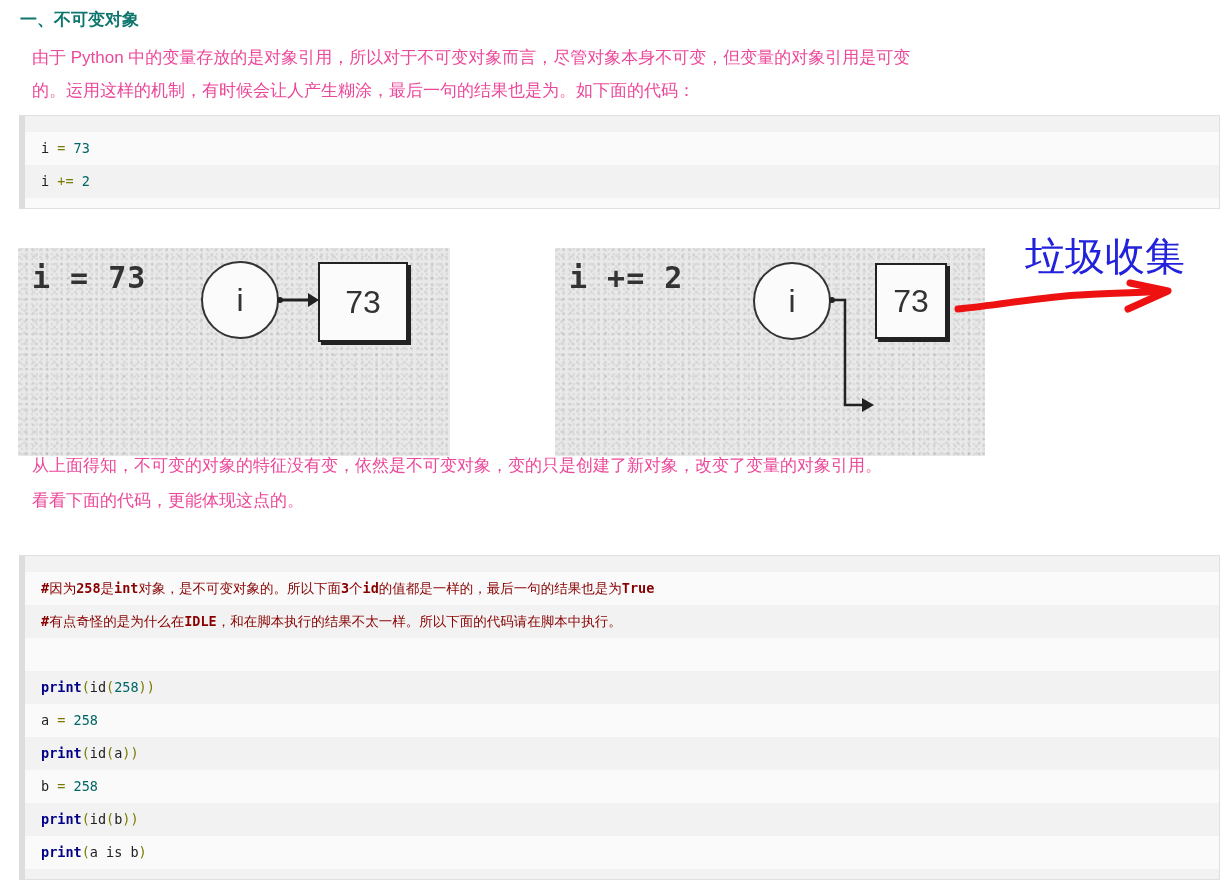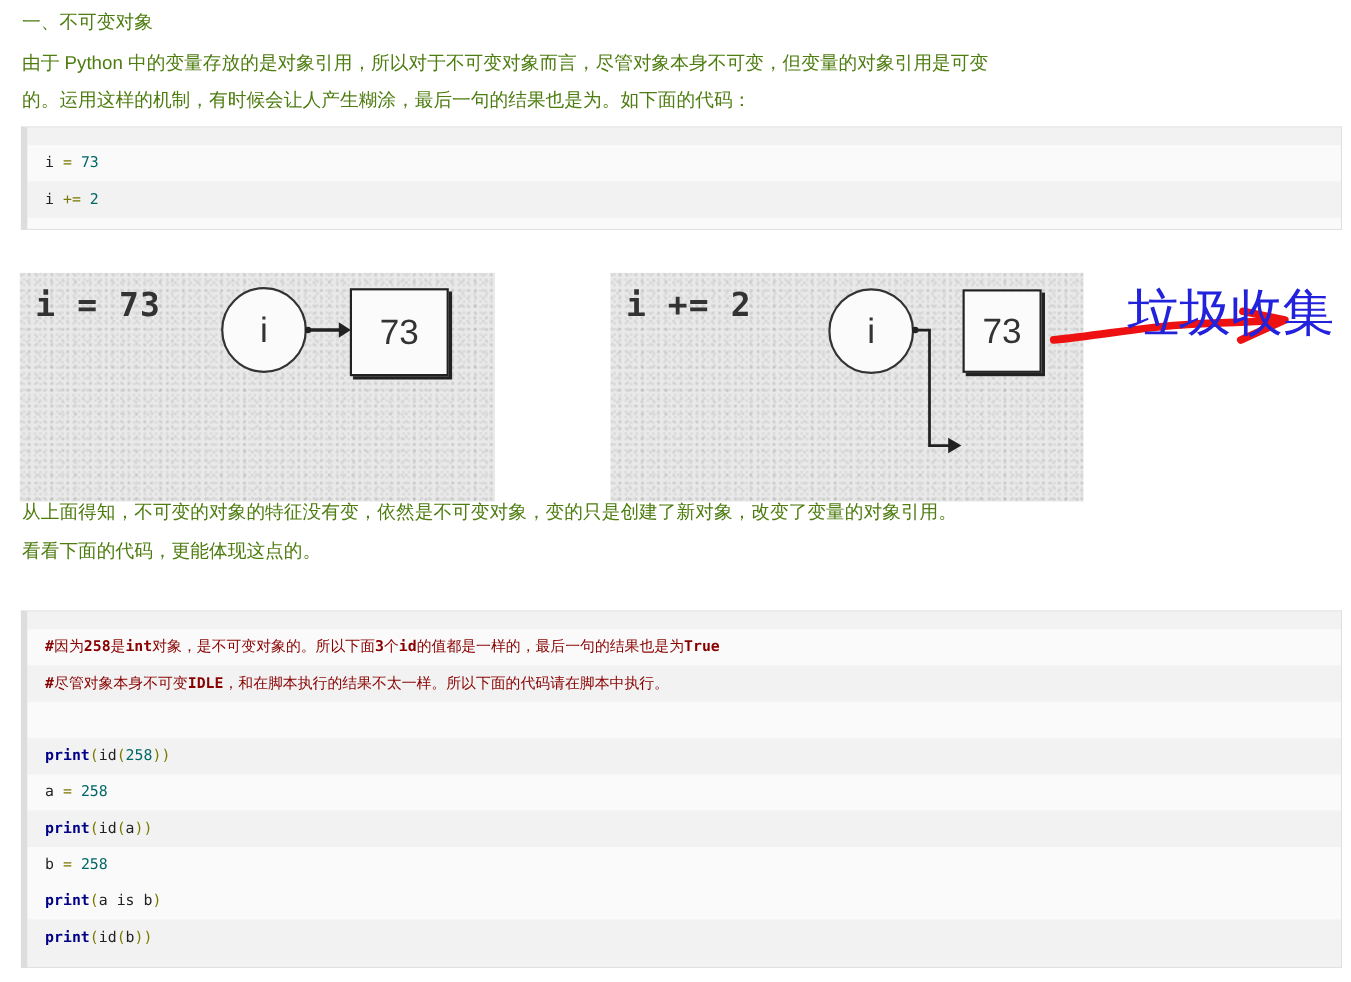--- a/index.html
+++ b/index.html
@@ -1,24 +1,24 @@
 <!DOCTYPE html>
 <html><head>
   <meta charset="utf-8">
   <style>
     * { box-sizing: border-box; margin: 0; padding: 0; }
     html, body { width: 1228px; height: 893px; overflow: hidden; background: #ffffff; }
     body { font-family: "Liberation Sans", "DejaVu Sans", sans-serif; color: #333333; position: relative; }
 
     .heading {
       position: absolute; left: 20px; top: 6px;
-      font-size: 17px; font-weight: normal; color: #4d7c0f; line-height: 28px;
+      font-size: 17px; font-weight: bold; color: #0f766e; line-height: 28px;
     }
     .para {
-      position: absolute; left: 20px; font-size: 17px; line-height: 33px; color: #4d7c0f;
+      position: absolute; left: 32px; font-size: 17px; line-height: 33px; color: #ec4899;
       white-space: nowrap;
     }
 
     .code-block {
       position: absolute; left: 19px; width: 1201px;
       border: 1px solid #e0e0e0;
       border-left: 6px solid #dddddd;
       background: #f2f2f2;
       font-family: "DejaVu Sans Mono", "Liberation Mono", monospace;
       font-size: 13.5px;
@@ -58,21 +58,21 @@
       border: 2px solid #333; background: #fbfbfb;
       font-size: 32px; color: #333; text-align: center; line-height: 74px;
     }
     .val-box {
       position: absolute; width: 90px; height: 80px; border: 2px solid #222;
       background: #fbfbfb; box-shadow: 3px 3px 0 #222;
       font-size: 32px; color: #333; text-align: center; line-height: 76px;
     }
     .gc-label {
       position: absolute; left: 1025px; top: 4px; font-family: "DejaVu Serif", "Liberation Serif", serif;
-      font-size: 47px; color: #2222dd; white-space: nowrap; margin-top: 24px;
+      font-size: 40px; color: #2222dd; white-space: nowrap;
     }
     .arrow-svg { position: absolute; left: 0; top: 0; }
   </style>
 </head>
 <body>
 
 <div>
 
   <h3 class="heading">一、不可变对象</h3>
 
@@ -116,24 +116,24 @@
     </svg>
     <span class="gc-label">垃圾收集</span>
   </div>
 
   <p class="para" style="top:449px;text-align:center;">从上面得知，不可变的对象的特征没有变，依然是不可变对象，变的只是创建了新对象，改变了变量的对象引用。</p>
   <p class="para" style="top:484px;">看看下面的代码，更能体现这点的。</p>
 
   <div class="code-block" style="top:555px;">
     <div class="code-pad-top"></div>
     <div class="code-row even"><span class="tok-comment-mono">#</span><span class="tok-comment">因为</span><span class="tok-comment-mono">258</span><span class="tok-comment">是</span><span class="tok-comment-mono">int</span><span class="tok-comment">对象，是不可变对象的。所以下面</span><span class="tok-comment-mono">3</span><span class="tok-comment">个</span><span class="tok-comment-mono">id</span><span class="tok-comment">的值都是一样的，最后一句的结果也是为</span><span class="tok-comment-mono">True</span></div>
-    <div class="code-row odd"><span class="tok-comment-mono">#</span><span class="tok-comment">尽管对象本身不可变</span><span class="tok-comment-mono">IDLE</span><span class="tok-comment">，和在脚本执行的结果不太一样。所以下面的代码请在脚本中执行。</span></div>
+    <div class="code-row odd"><span class="tok-comment-mono">#</span><span class="tok-comment">有点奇怪的是为什么在</span><span class="tok-comment-mono">IDLE</span><span class="tok-comment">，和在脚本执行的结果不太一样。所以下面的代码请在脚本中执行。</span></div>
     <div class="code-row even"></div>
     <div class="code-row odd"><span class="tok-kw">print</span><span class="tok-paren">(</span><span class="tok-id">id</span><span class="tok-paren">(</span><span class="tok-num">258</span><span class="tok-paren">))</span></div>
     <div class="code-row even"><span class="tok-id">a</span><span class="tok-id"> </span><span class="tok-op">=</span><span class="tok-id"> </span><span class="tok-num">258</span></div>
     <div class="code-row odd"><span class="tok-kw">print</span><span class="tok-paren">(</span><span class="tok-id">id</span><span class="tok-paren">(</span><span class="tok-id">a</span><span class="tok-paren">))</span></div>
     <div class="code-row even"><span class="tok-id">b</span><span class="tok-id"> </span><span class="tok-op">=</span><span class="tok-id"> </span><span class="tok-num">258</span></div>
+    <div class="code-row odd"><span class="tok-kw">print</span><span class="tok-paren">(</span><span class="tok-id">id</span><span class="tok-paren">(</span><span class="tok-id">b</span><span class="tok-paren">))</span></div>
     <div class="code-row even"><span class="tok-kw">print</span><span class="tok-paren">(</span><span class="tok-id">a is b</span><span class="tok-paren">)</span></div>
-    <div class="code-row odd"><span class="tok-kw">print</span><span class="tok-paren">(</span><span class="tok-id">id</span><span class="tok-paren">(</span><span class="tok-id">b</span><span class="tok-paren">))</span></div>
     <div class="code-pad-bottom" style="background:#f2f2f2;"></div>
   </div>
 
 </div>
 
 </body></html>

